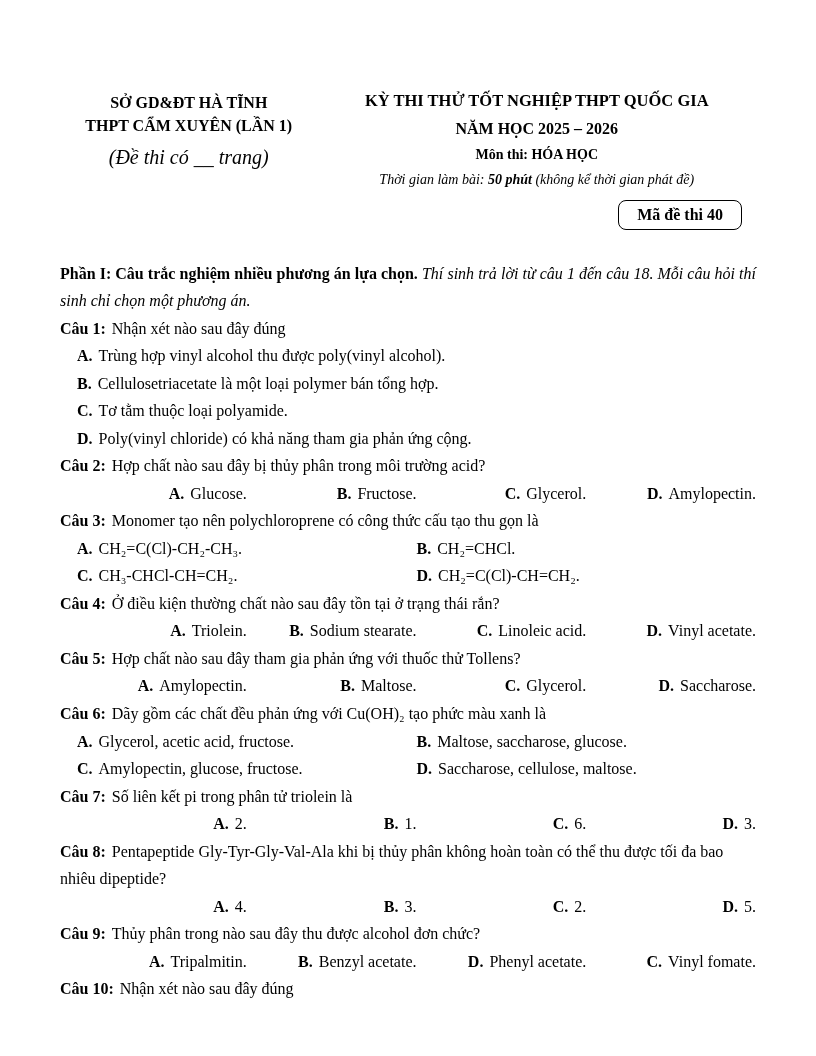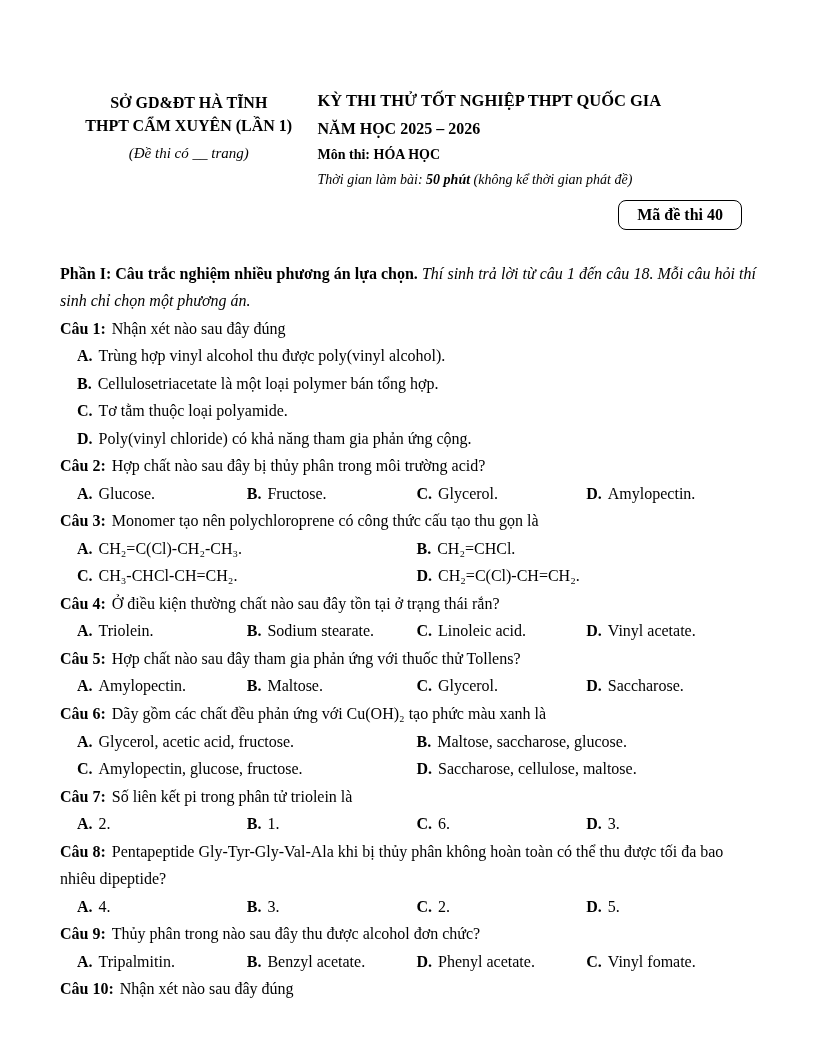--- a/index.html
+++ b/index.html
@@ -15,26 +15,26 @@
   .page {
     width: 816px;
     height: 1056px;
     padding: 62px 60px 20px 60px;
     overflow: hidden;
     margin-top: 27px;
   }
   
   .header { display: flex; width: 100%; }
   .h-left { width: 37%; text-align: center; line-height: 1.45; padding-top: 2px; }
-  .h-right { width: 63%; text-align: left; line-height: 1.5; }
+  .h-right { width: 63%; text-align: center; line-height: 1.5; }
   .bold { font-weight: bold; }
   .italic { font-style: italic; }
   .bold-italic { font-weight: bold; font-style: italic; }
   .h-left .org { font-weight: bold; font-size: 16px; }
-  .h-left .note { font-style: italic; margin-top: 6px; font-size: 15px; }
+  .h-left .note { font-style: italic; margin-top: 6px; font-size: 20px; }
   .h-right .title1 { font-weight: bold; font-size: 16.5px; }
   .h-right .title2 { font-weight: bold; font-size: 16px; margin-top: 3px; }
   .h-right .title3 { font-weight: bold; font-size: 14px; margin-top: 3px; }
   .h-right .time-line { font-size: 14px; margin-top: 4px; }
   .code-row { text-align: right; padding-right: 14px; margin-top: 10px; }
   .code-box {
     display: inline-block;
     border: 1.6px solid #000;
     border-radius: 8px;
     padding: 5px 18px;
@@ -43,21 +43,21 @@
   }
   
   .content { margin-top: 30px; line-height: 1.72; }
   .intro { text-align: justify; }
   .question { }
   .q-line { }
   .q-label { margin-right: 6px; }
   .options { padding-left: 17px; }
   .options.cols-1 .option { display: block; }
   .options.cols-2 { display: grid; grid-template-columns: 1fr 1fr; }
-  .options.cols-4 { display: grid; grid-template-columns: 1fr 1fr 1fr 1fr; }
+  .options.cols-4 { display: grid; grid-template-columns: 1fr 1fr 1fr 1fr; text-align: right; }
   .opt-label { margin-right: 6px; }
 </style>
 </head>
 <body>
 
 <div class="page">
 
   <div class="header">
     <div class="h-left">
       <div class="org">SỞ GD&amp;ĐT HÀ TĨNH</div>

